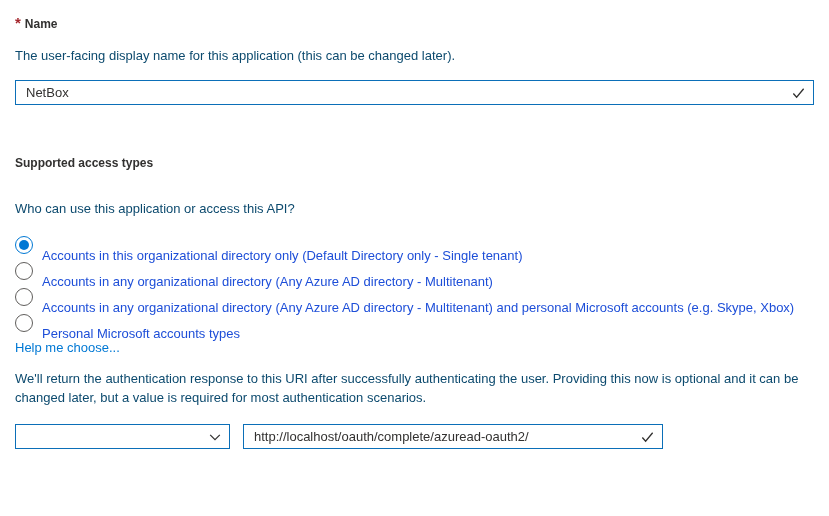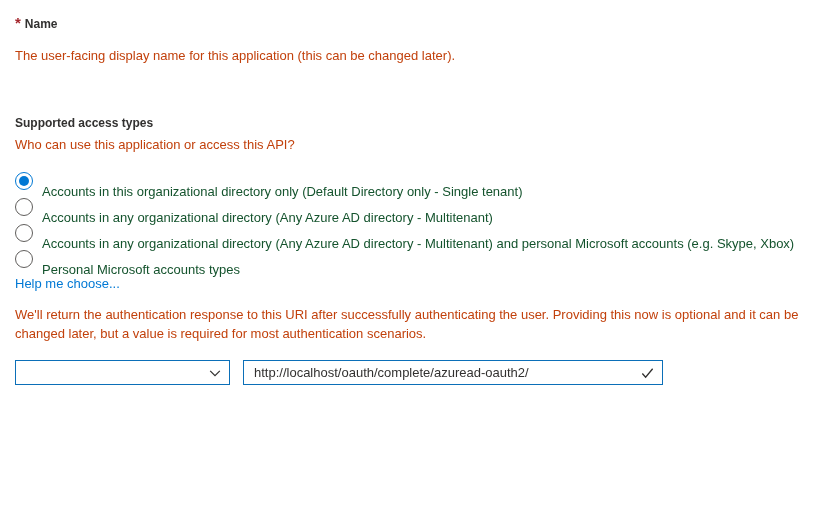--- a/index.html
+++ b/index.html
@@ -18,21 +18,21 @@
     color: #323130;
   }
   .required-asterisk {
     color: #a4262c;
     font-size: 15px;
     font-weight: 600;
     margin-right: 4px;
   }
   .desc {
     font-size: 13px;
-    color: #c2410c;
+    color: #0c4a6e;
     line-height: 19px;
   }
 
   
   .name-label-row { margin-top: 2px; }
   .name-desc { margin-top: 14px; }
   .input-wrap {
     position: relative;
     height: 25px;
     border: 1px solid #0b6fb8;
@@ -57,21 +57,21 @@
     right: 7px;
     top: 50%;
     transform: translateY(-50%);
     display: flex;
     align-items: center;
     pointer-events: none;
   }
 
   
   .account-types-heading { margin-top: 51px; }
-  .account-question { margin-top: 5px; }
+  .account-question { margin-top: 29px; }
   .radio-group { margin-top: 14px; }
   .radio-row {
     display: flex;
     align-items: center;
     height: 26px;
     cursor: pointer;
   }
   .radio {
     width: 18px;
     height: 18px;
@@ -87,21 +87,21 @@
     position: absolute;
     left: 50%; top: 50%;
     width: 10px; height: 10px;
     border-radius: 50%;
     background: #0078d4;
     transform: translate(-50%, -50%);
   }
   .radio-label {
     font-size: 13px;
     margin-left: 9px;
-    color: #14532d;
+    color: #1d4ed8;
     margin-top: 20px;
   }
   .help-link {
     display: inline-block;
     margin-top: 4px;
     font-size: 13px;
     color: #0078d4;
     text-decoration: none;
     cursor: pointer;
   }
@@ -139,20 +139,28 @@
 </head>
 <body>
 
 <div class="page">
 
   
   <div class="name-label-row">
     <span class="required-asterisk">*</span><span class="section-heading">Name</span>
   </div>
   <div class="desc name-desc">The user-facing display name for this application (this can be changed later).</div>
+  <div class="input-wrap name-input-wrap">
+    <input class="text-input" type="text" value="NetBox" style="">
+    <span class="check-icon">
+      <svg width="15" height="15" viewBox="0 0 16 16">
+          <path d="M2.5 8.5 L6 12.5 L13.5 3.5" stroke="#323130" stroke-width="1.4" fill="none"></path>
+        </svg>
+    </span>
+  </div>
 
   
   <div class="section-heading account-types-heading">Supported access types</div>
   <div class="desc account-question">Who can use this application or access this API?</div>
 
   <div class="radio-group">
     <div class="radio-row">
       <span class="radio checked"></span>
       <span class="radio-label">Accounts in this organizational directory only (Default Directory only - Single tenant)</span>
     </div>

